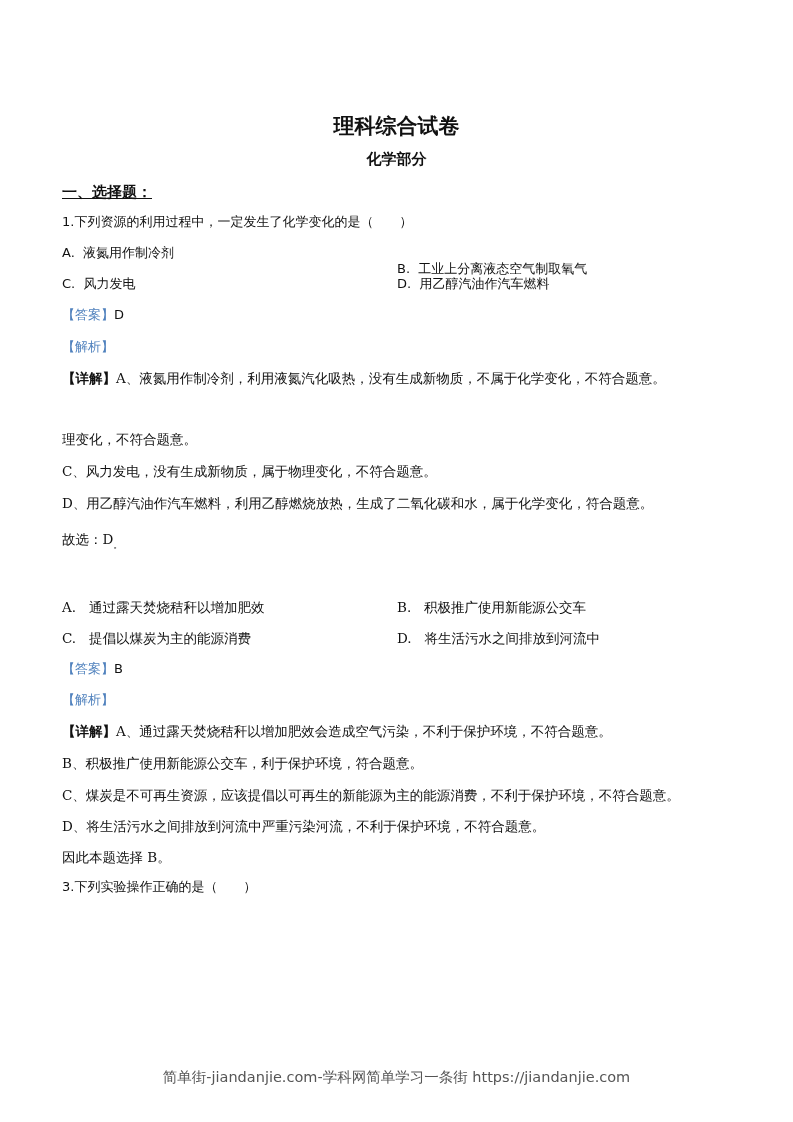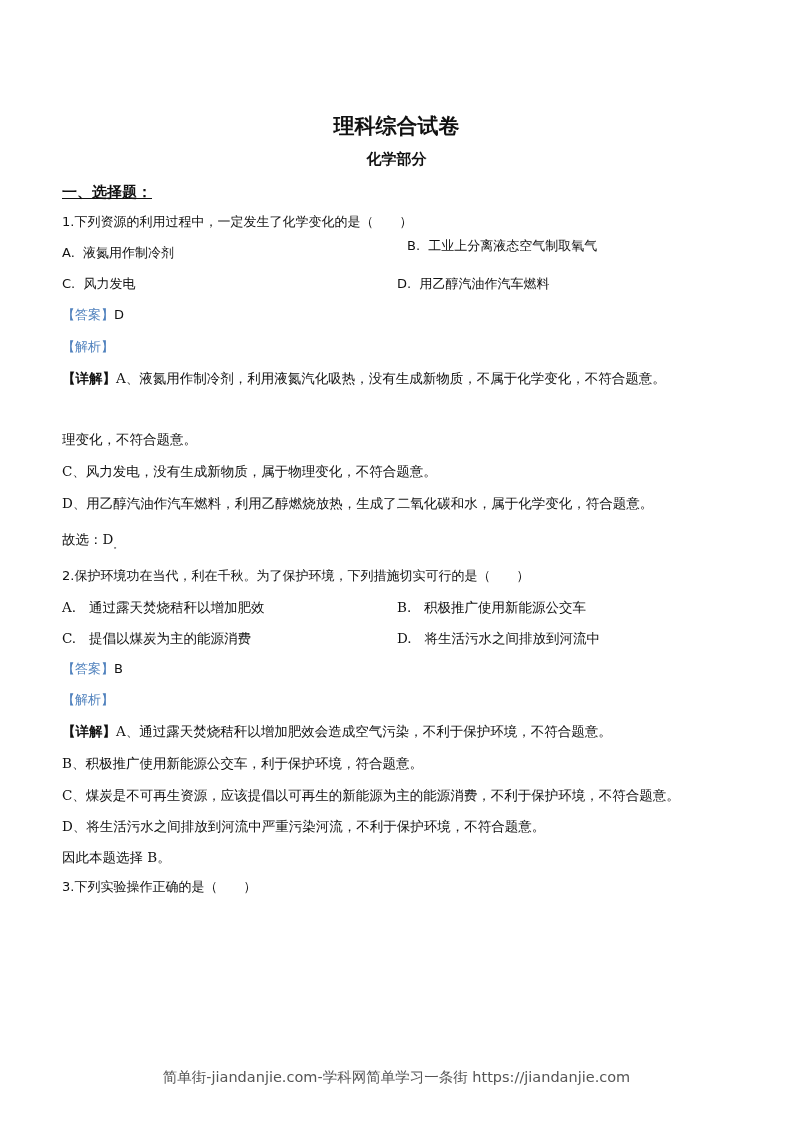--- a/index.html
+++ b/index.html
@@ -27,21 +27,21 @@
   <div class="title2">理科综合试卷</div>
   <div class="title3">化学部分</div>
 
   <div class="line sec" style="top:183px;">一、选择题：</div>
 
   <div class="line q" style="top:213px;">1.下列资源的利用过程中，一定发生了化学变化的是（　　）</div>
   <div class="line opt" style="top:244px;">
     <span>A.</span>&nbsp;
     <span>液氮用作制冷剂</span>
   </div>
-  <div class="line opt opt-right" style="top:237px;margin-left:10px;">
+  <div class="line opt opt-right" style="top:260px;">
     <span>B.</span>&nbsp;
     <span>工业上分离液态空气制取氧气</span>
   </div>
   <div class="line opt" style="top:275px;">
     <span>C.</span>&nbsp;
     <span>风力发电</span>
   </div>
   <div class="line opt opt-right" style="top:275px;">
     <span>D.</span>&nbsp;
     <span>用乙醇汽油作汽车燃料</span>
@@ -53,21 +53,20 @@
   <div class="line" style="top:369px;">
     <span class="detail-tag">【详解】</span><span>A、液氮用作制冷剂，利用液氮汽化吸热，没有生成新物质，不属于化学变化，不符合题意。</span>
   </div>
   <div class="line" style="top:430px;">理变化，不符合题意。</div>
   <div class="line" style="top:462px;">C、风力发电，没有生成新物质，属于物理变化，不符合题意。</div>
   <div class="line" style="top:494px;">D、用乙醇汽油作汽车燃料，利用乙醇燃烧放热，生成了二氧化碳和水，属于化学变化，符合题意。</div>
   <div class="line" style="top:530px;">
     <span>故选：D</span><span class="small-dot">。</span>
   </div>
 
-  <div class="line q" style="top:567px;">2.保护环境功在当代，利在千秋。为了保护环境，下列措施切实可行的是（　　）</div>
   <div class="line" style="top:598px;">
     <span>A.</span>&nbsp;&nbsp;
     <span>通过露天焚烧秸秆以增加肥效</span>
   </div>
   <div class="line opt-right" style="top:598px;">
     <span>B.</span>&nbsp;&nbsp;
     <span>积极推广使用新能源公交车</span>
   </div>
   <div class="line" style="top:629px;">
     <span>C.</span>&nbsp;&nbsp;

